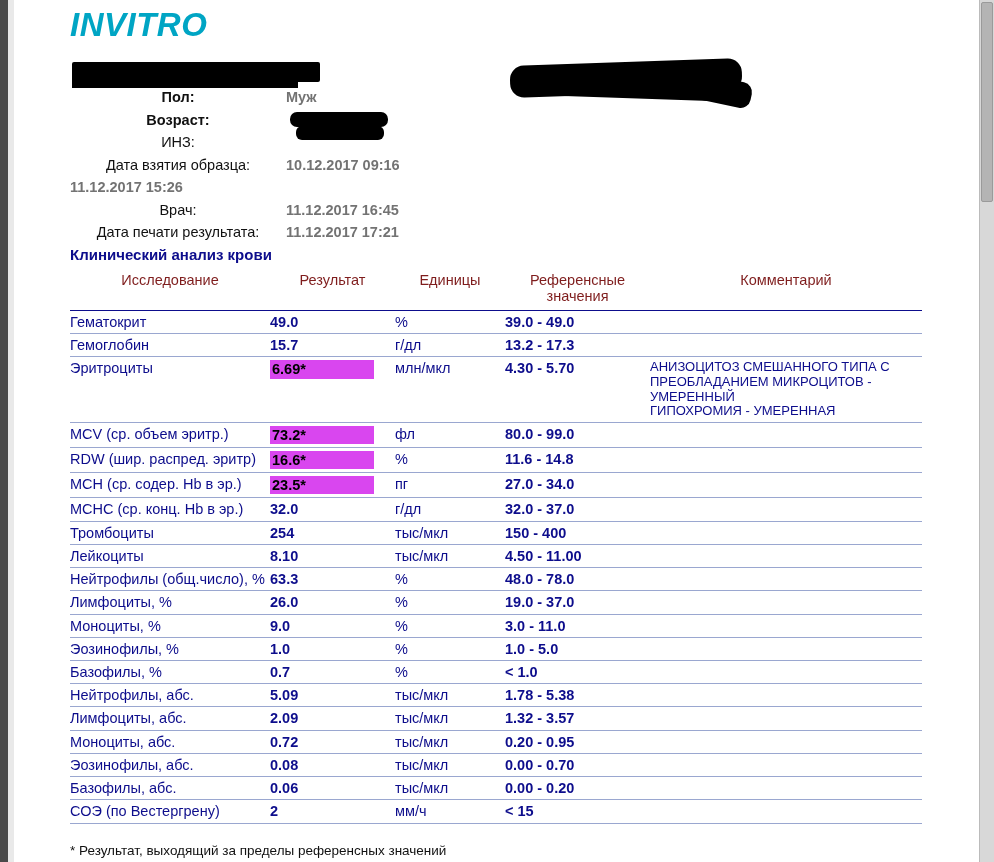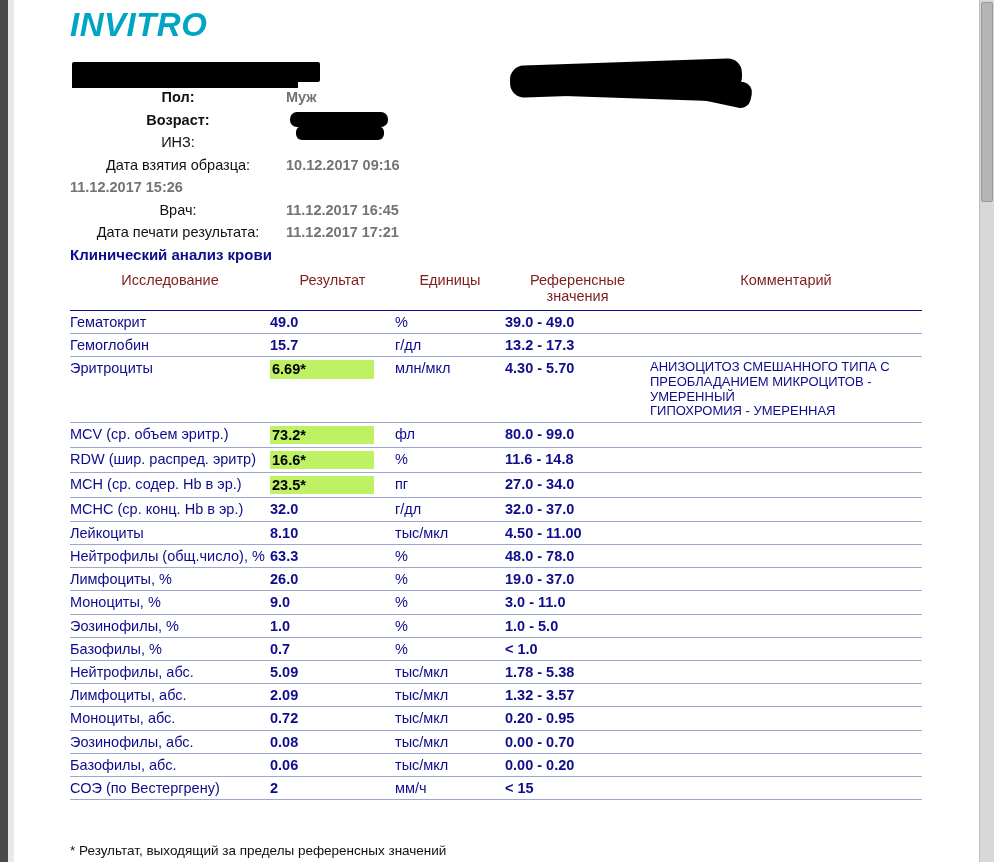--- a/index.html
+++ b/index.html
@@ -151,21 +151,21 @@
     color: #0d0d8c;
     line-height: 1.12;
   }
   td.c-name { padding-right: 8px; }
   td.c-res  { font-weight: bold; color: #111111; }
   td.c-unit { color: #111111; }
   td.c-ref  { color: #111111; font-weight: bold; }
   td.c-com  { color: #111111; font-size: 13px; line-height: 1.2; }
   td.c-res .flagged {
     display: inline-block;
-    background: #bef264;
+    background: #d946ef;
     color: #000000;
     font-weight: bold;
     padding: 1px 0 1px 2px;
     width: 104px;
     box-sizing: border-box;
   }
   tr.tall td { height: 38px; }
   .footnote {
     position: absolute;
     left: 56px;
@@ -286,20 +286,27 @@
             <td class="c-com"></td>
           </tr>
           <tr>
             <td class="c-name">MCHC (ср. конц. Hb в эр.)</td>
             <td class="c-res">32.0</td>
             <td class="c-unit">г/дл</td>
             <td class="c-ref">32.0 - 37.0</td>
             <td class="c-com"></td>
           </tr>
           <tr>
+            <td class="c-name">Тромбоциты</td>
+            <td class="c-res">254</td>
+            <td class="c-unit">тыс/мкл</td>
+            <td class="c-ref">150 - 400</td>
+            <td class="c-com"></td>
+          </tr>
+          <tr>
             <td class="c-name">Лейкоциты</td>
             <td class="c-res">8.10</td>
             <td class="c-unit">тыс/мкл</td>
             <td class="c-ref">4.50 - 11.00</td>
             <td class="c-com"></td>
           </tr>
           <tr>
             <td class="c-name">Нейтрофилы (общ.число), %</td>
             <td class="c-res">63.3</td>
             <td class="c-unit">%</td>

